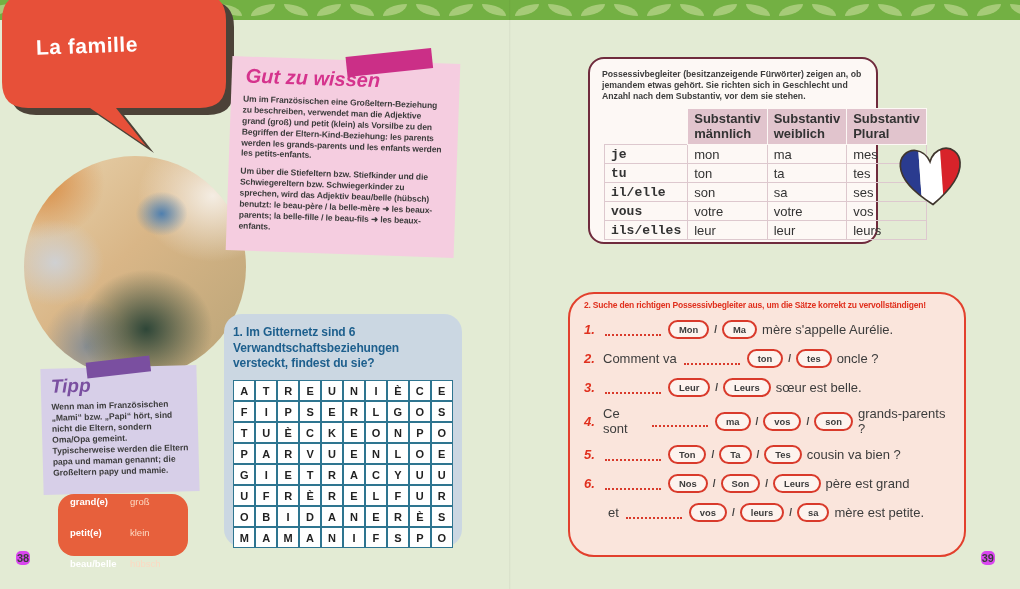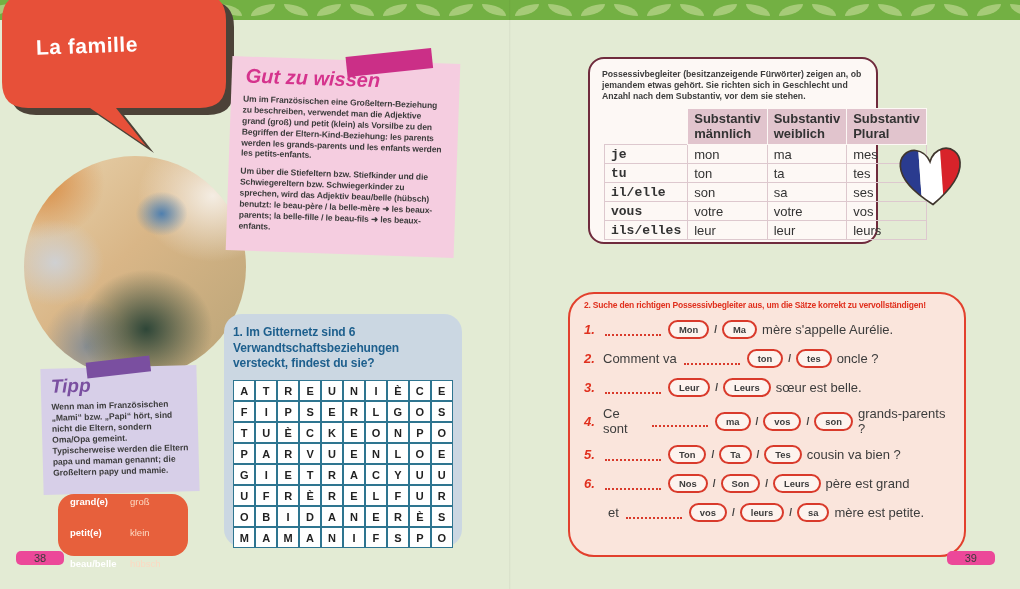--- a/index.html
+++ b/index.html
@@ -59,21 +59,21 @@
 
   
   .vocab{position:absolute;left:58px;top:494px;width:130px;height:62px;background:#e7603c;
          border-radius:16px;padding:8px 12px;box-sizing:border-box;display:flex;
          flex-direction:column;justify-content:center;gap:3px;}
   .vocab-row{display:flex;font-size:9.5px;line-height:1.25;margin-top:16px;}
   .vocab-fr{width:60px;color:#fff;font-weight:bold;}
   .vocab-de{color:#fcd9c2;}
 
   
-  .badge{position:absolute;background:#ec4899;border-radius:5px;padding:1px 18px;font-weight:normal;
+  .badge{position:absolute;background:#d946ef;border-radius:5px;padding:1px 1px;font-weight:bold;
          font-size:11px;color:#3b3b3b;}
   .badge.left{left:16px;top:551px;}
   .badge.right{right:25px;top:551px;}
 
   
   .grammar{position:absolute;left:588px;top:57px;width:290px;height:187px;background:#fdf8f5;
            border:2.5px solid #6f2b3d;border-radius:16px;padding:10px 12px;box-sizing:border-box;}
   .gr-intro{font-size:8.7px;font-weight:bold;color:#3c3c3c;line-height:1.28;margin:0 0 6px;}
   .grammar table{border-collapse:collapse;margin-left:2px;}
   .grammar th,.grammar td{border:1px solid #ddc8ce;font-size:13px;padding:1.5px 6px;

